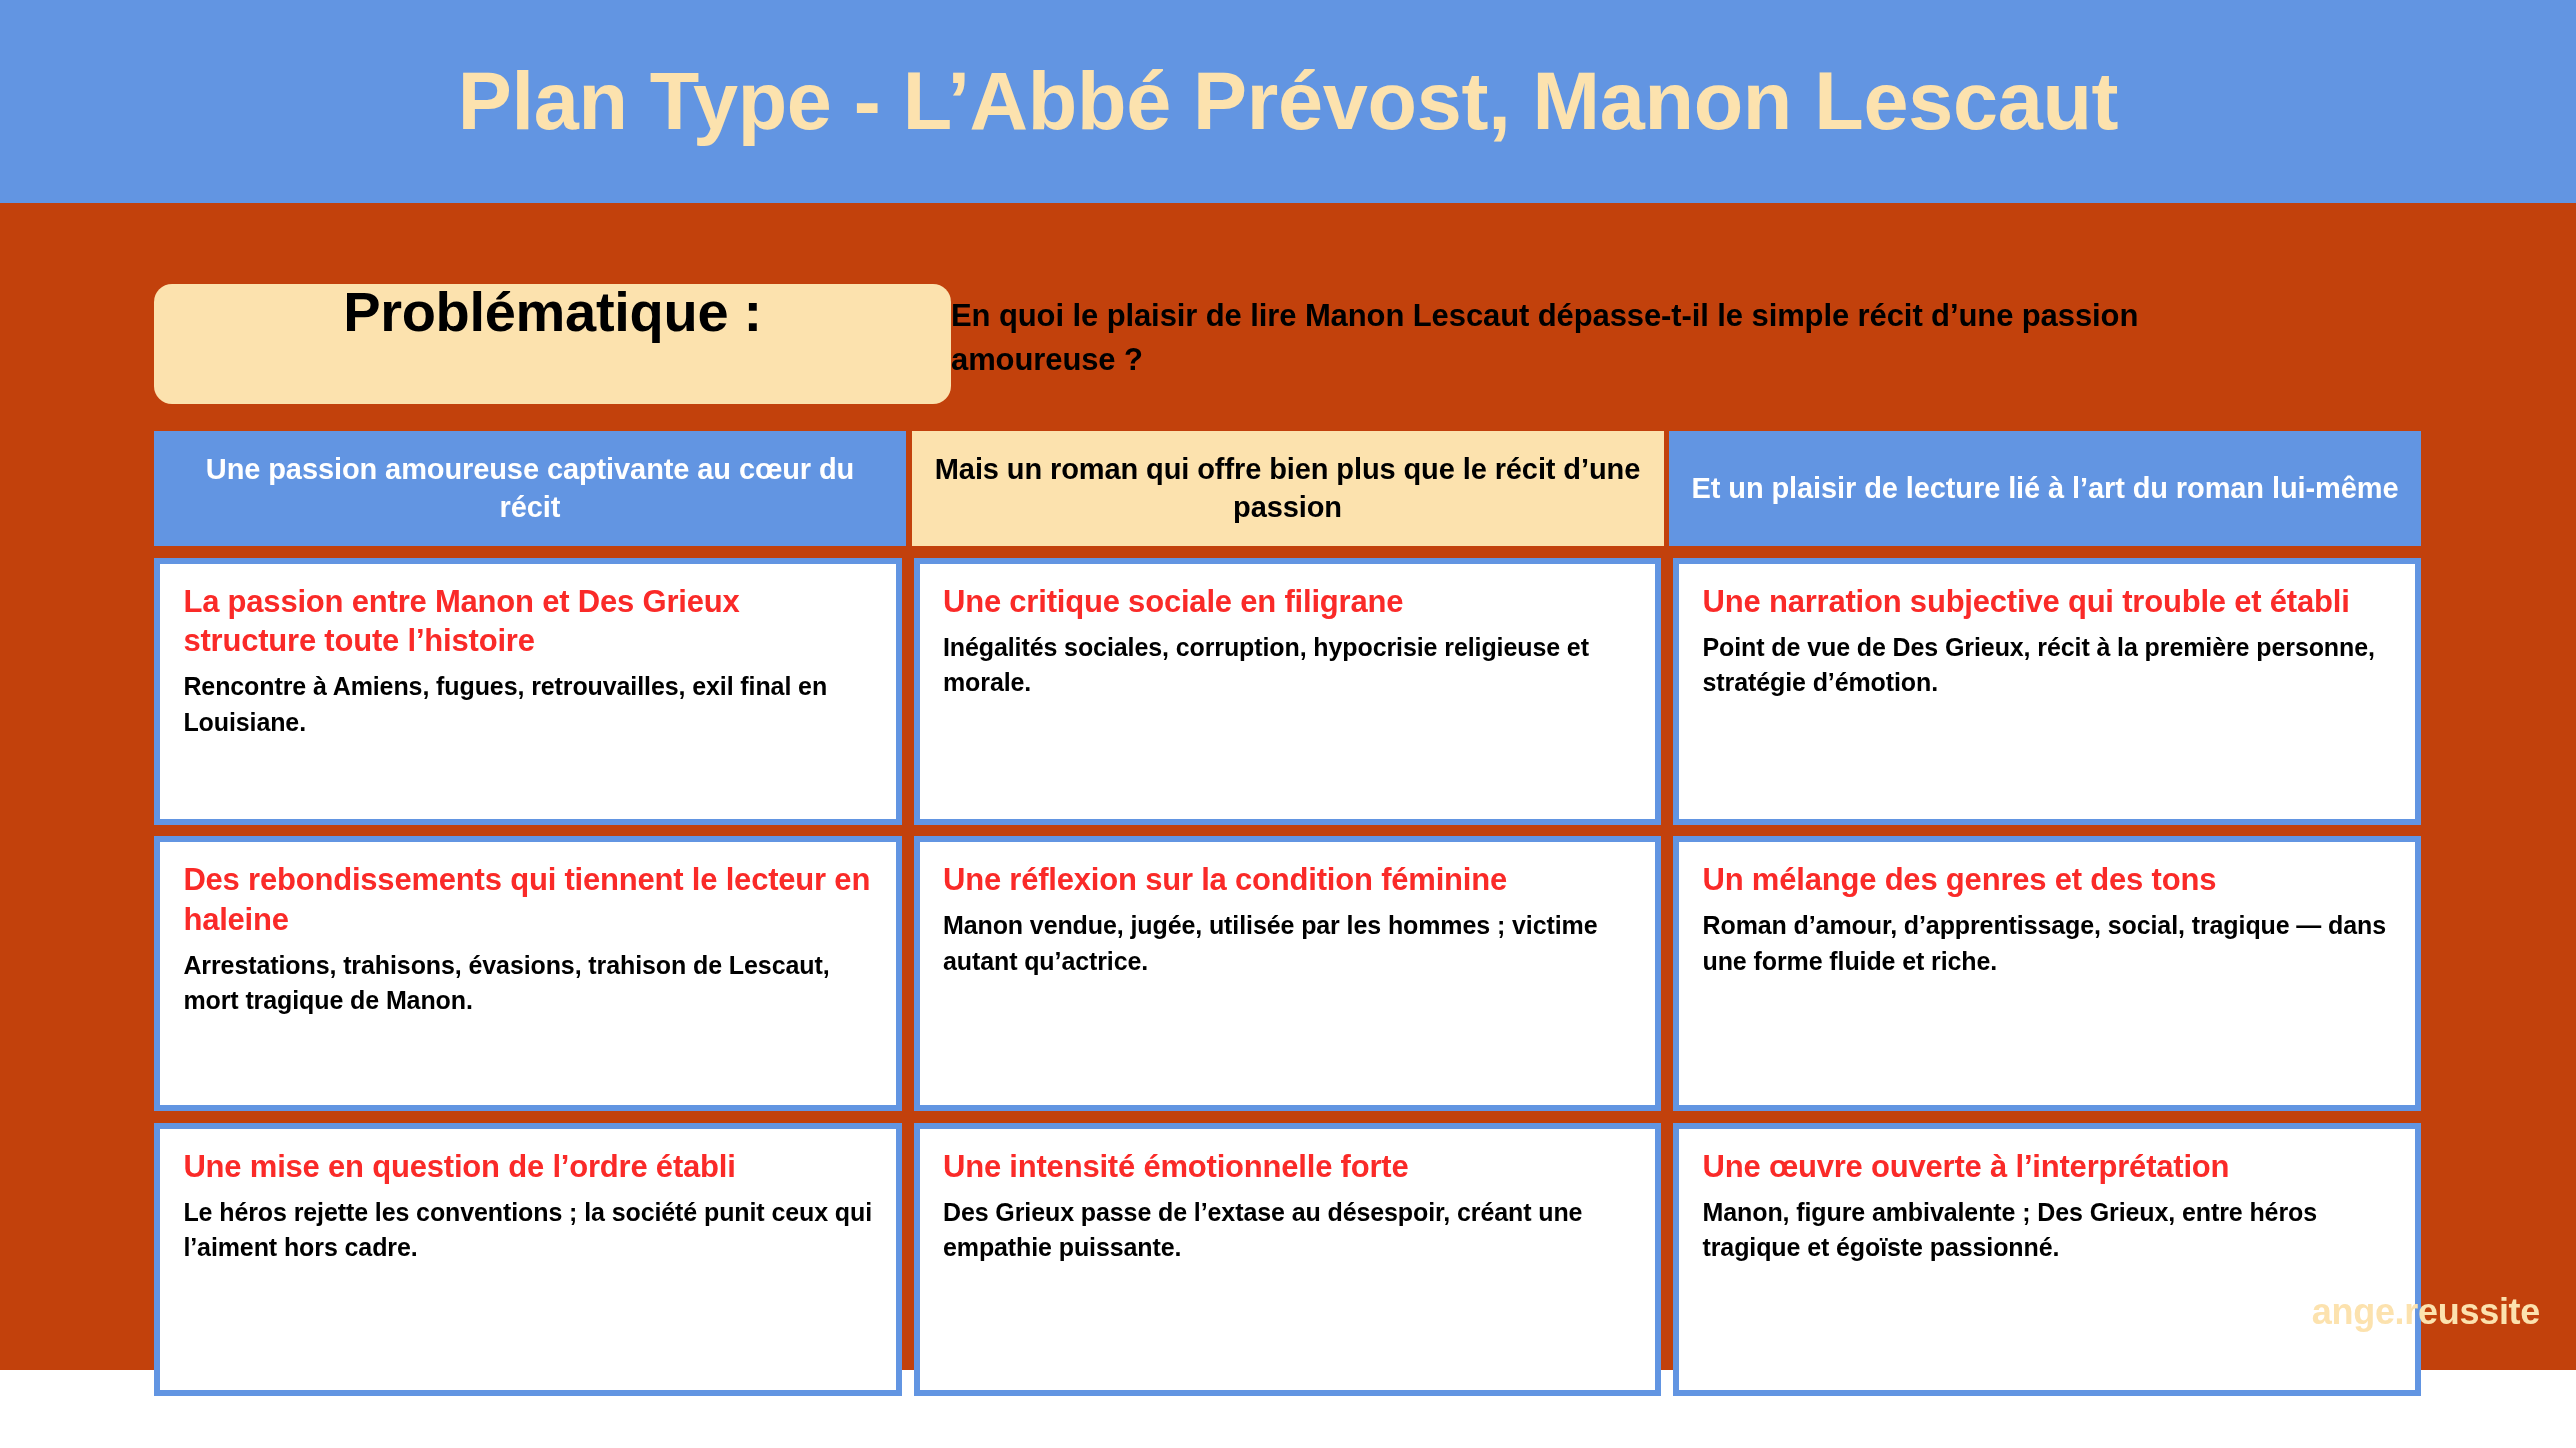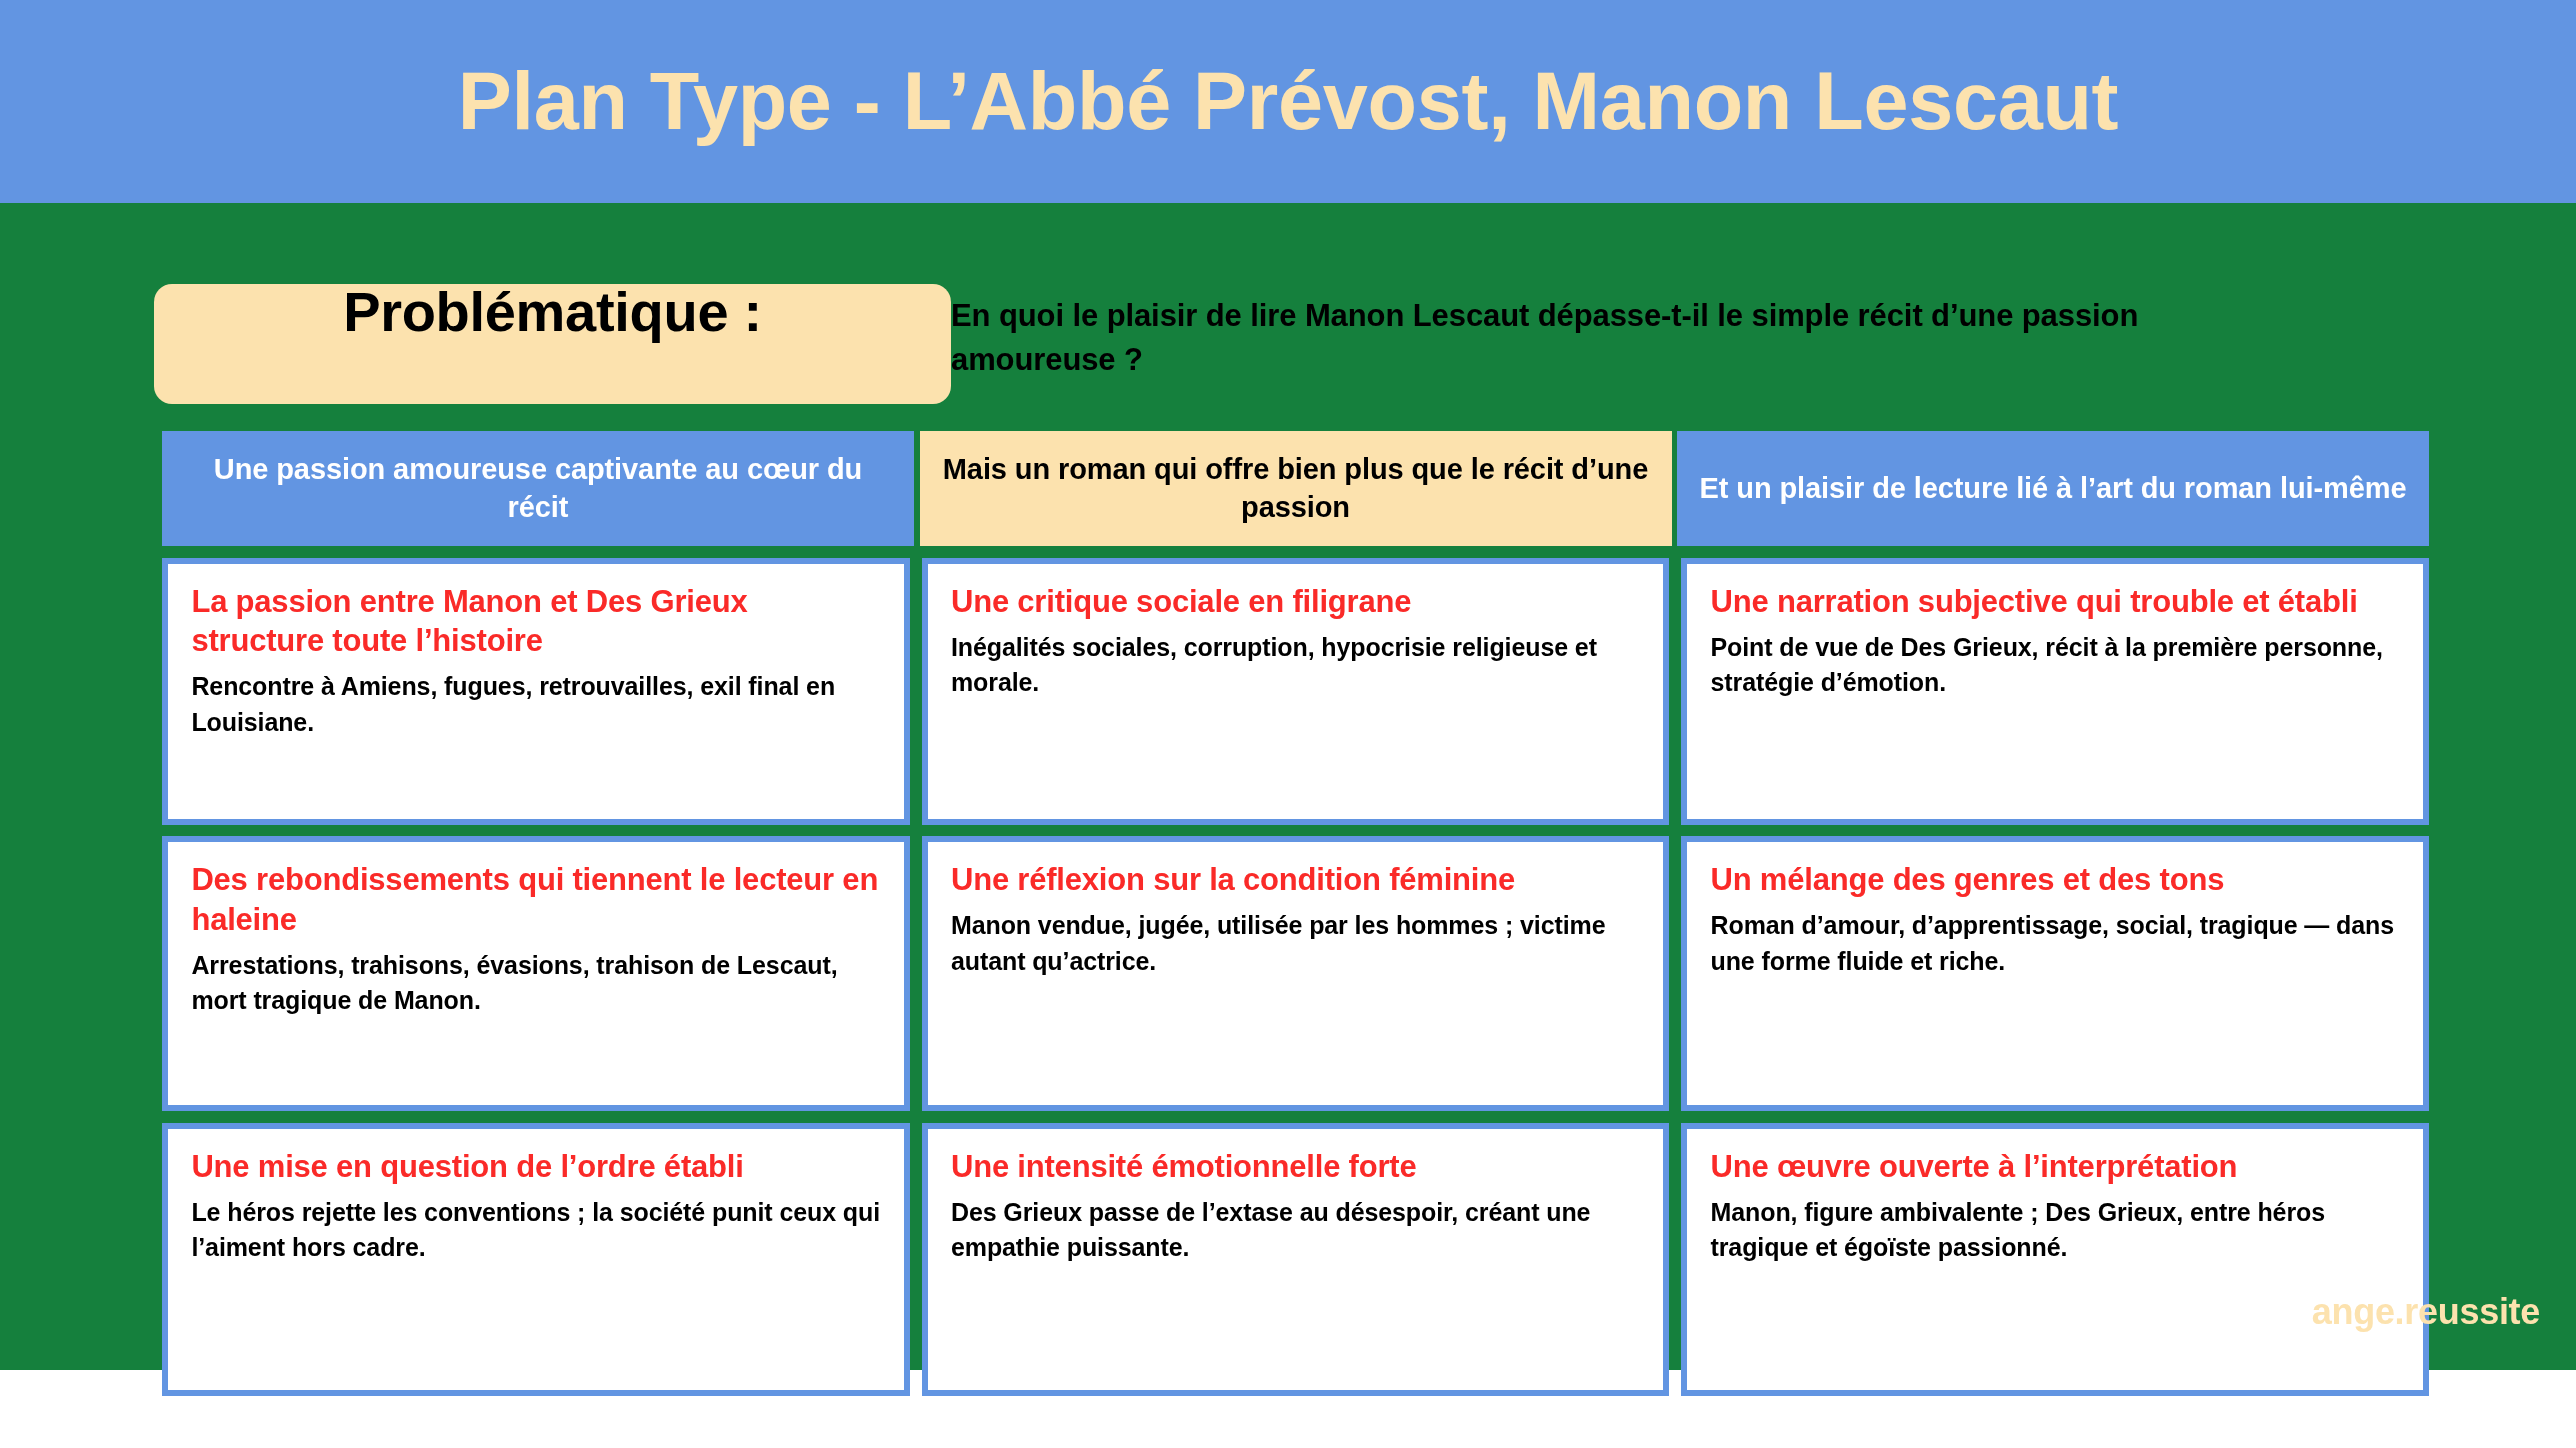--- a/index.html
+++ b/index.html
@@ -2,21 +2,21 @@
 <html style="font-size:11px"><head>
 <meta charset="utf-8">
 <style>
   * { margin:0; padding:0; box-sizing:border-box; }
   html, body {
     width:2576px; height:1449px;
     background:#ffffff;
     font-family:"Liberation Sans", sans-serif;
     overflow:hidden;
   }
-  .slide { position:relative; width:2576px; height:1370px; background:#15803d; }
+  .slide { position:relative; width:2576px; height:1370px; background:#c2410c; }
 
   
   .banner {
     position:absolute; left:0; top:0;
     width:2576px; height:203px;
     background:#6295e2;
     display:flex; align-items:center; justify-content:center;
   }
   .banner-title {
     color:#fce2ae;
@@ -55,21 +55,21 @@
     color:#000;
     font-size:31px;
     font-weight:bold;
     line-height:1.42;
     letter-spacing:-0.1px;
   }
 
   
   .table {
     position:absolute;
-    left:162px; top:431px;
+    left:154px; top:431px;
     width:2267px;
   }
   .thead {
     display:flex;
     width:2267px;
     height:115px;
     gap:5.5px;
   }
   .th {
     flex:1 1 0;

